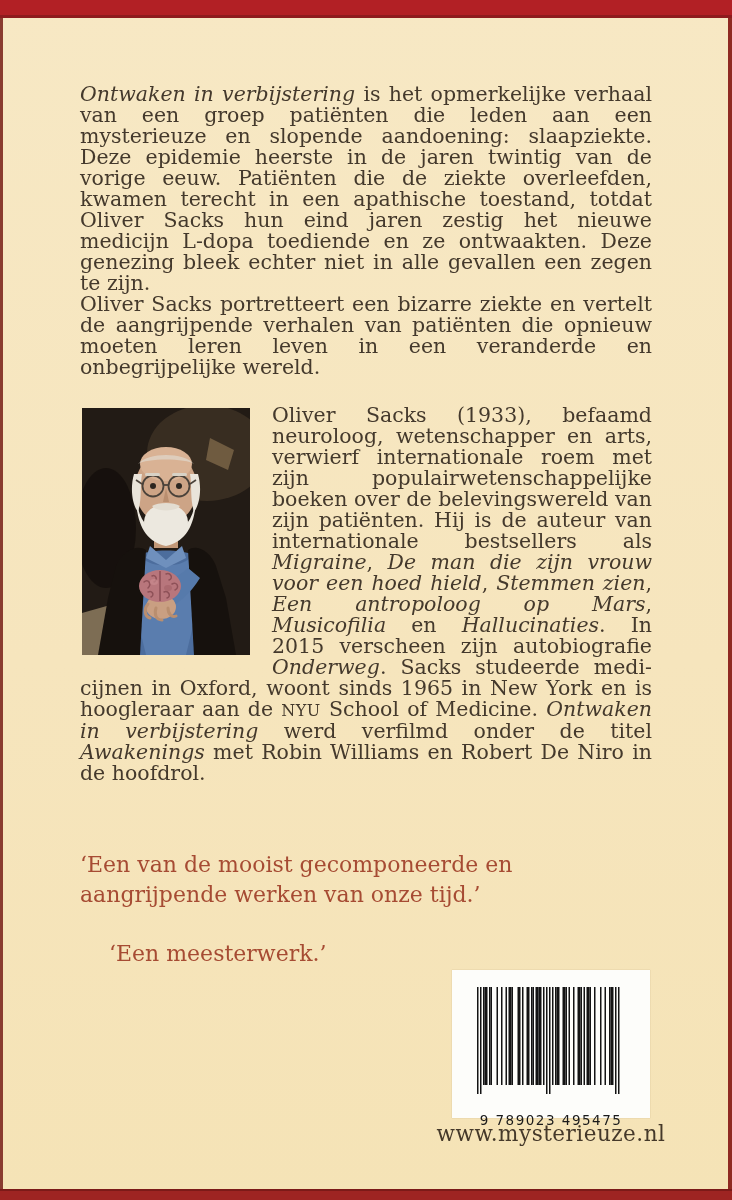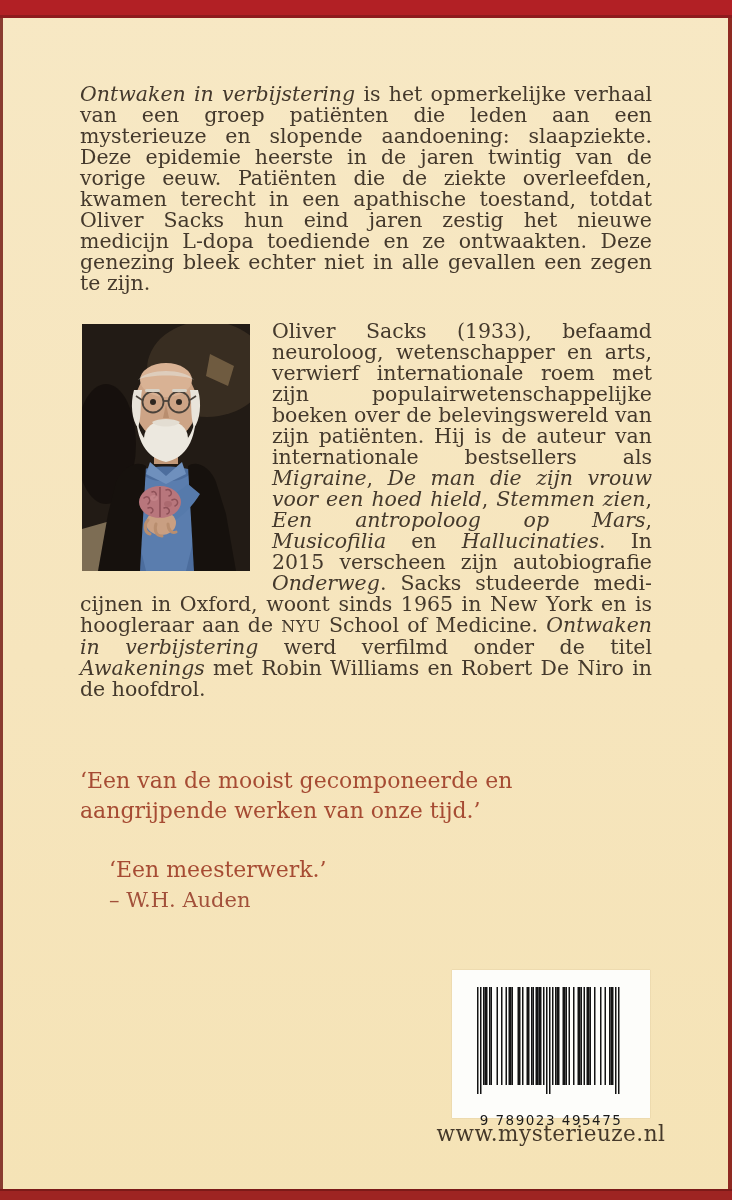--- a/index.html
+++ b/index.html
@@ -47,20 +47,21 @@
 <body>
 
 <div class="cover">
   <div class="edge-left"></div>
   <div class="edge-right"></div>
   <div class="band-top"></div>
   <div class="band-bottom"></div>
 
   <div class="content">
     <p><span class="it">Ontwaken in verbijstering</span><span> is het opmerkelijke verhaal van een groep patiënten die leden aan een mysterieuze en slopende aandoe­ning: slaapziekte. Deze epidemie heerste in de jaren twintig van de vorige eeuw. Patiënten die de ziekte overleefden, kwamen terecht in een apathische toestand, totdat Oliver Sacks hun eind jaren zestig het nieuwe medicijn L-dopa toediende en ze ontwaakten. Deze genezing bleek echter niet in alle gevallen een zegen te zijn.</span></p>
+    <p class="p2">Oliver Sacks portretteert een bizarre ziekte en vertelt de aan­grijpende verhalen van patiënten die opnieuw moeten leren leven in een veranderde en onbegrijpelijke wereld.</p>
 
     <div class="bio-wrap">
       <div class="photo">
         <svg width="168" height="247" viewBox="0 0 168 247" xmlns="http://www.w3.org/2000/svg">
           <rect width="168" height="247" fill="#221b15"></rect>
           <ellipse cx="125" cy="45" rx="60" ry="48" fill="#3c3023" opacity="0.85"></ellipse>
           <path d="M128 30 L152 42 L146 62 L124 52 Z" fill="#7d6749" opacity="0.8"></path>
           <ellipse cx="24" cy="120" rx="30" ry="60" fill="#15100c" opacity="0.9"></ellipse>
           <polygon points="0,205 60,188 74,247 0,247" fill="#8d7b5f" opacity="0.85"></polygon>
 
@@ -109,21 +110,20 @@
       <p><span>Oliver Sacks (1933), befaamd neuroloog, wetenschapper en arts, verwierf internatio­nale roem met zijn populairwetenschap­pelijke boeken over de belevingswereld van zijn patiënten. Hij is de auteur van internationale bestsellers als </span><span class="it">Migraine</span><span>, </span><span class="it">De man die zijn vrouw voor een hoed hield</span><span>, </span><span class="it">Stemmen zien</span><span>, </span><span class="it">Een antropoloog op Mars</span><span>, </span><span class="it">Musicofilia</span><span> en </span><span class="it">Hallucinaties</span><span>. In 2015 verscheen zijn auto­biografie </span><span class="it">Onderweg</span><span>. Sacks studeerde medi­cijnen in Oxford, woont sinds 1965 in New York en is hoogle­raar aan de </span><span class="sc">NYU</span><span> School of Medicine. </span><span class="it">Ontwaken in verbijstering</span><span> werd verfilmd onder de titel </span><span class="it">Awakenings</span><span> met Robin Williams en Robert De Niro in de hoofdrol.</span></p>
       <div class="clear"></div>
     </div>
 
     <div class="quote-block qb1">
       <p class="quote">‘Een van de mooist gecomponeerde en aangrijpende werken van onze tijd.’</p>
     </div>
 
     <div class="quote-block qb2">
       <p class="quote">‘Een meesterwerk.’</p>
-      <p class="attr-name">– W.H. Auden</p>
     </div>
   </div>
 
   <div class="barcode-box">
     <svg id="barcode-svg" width="152" height="110">
         <rect x="2" y="0" width="1.5" height="107" fill="#131313"></rect>
         <rect x="5" y="0" width="1.5" height="107" fill="#131313"></rect>
         <rect x="8" y="0" width="1.5" height="98" fill="#131313"></rect>
         <rect x="9.5" y="0" width="1.5" height="98" fill="#131313"></rect>
         <rect x="11" y="0" width="1.5" height="98" fill="#131313"></rect>

